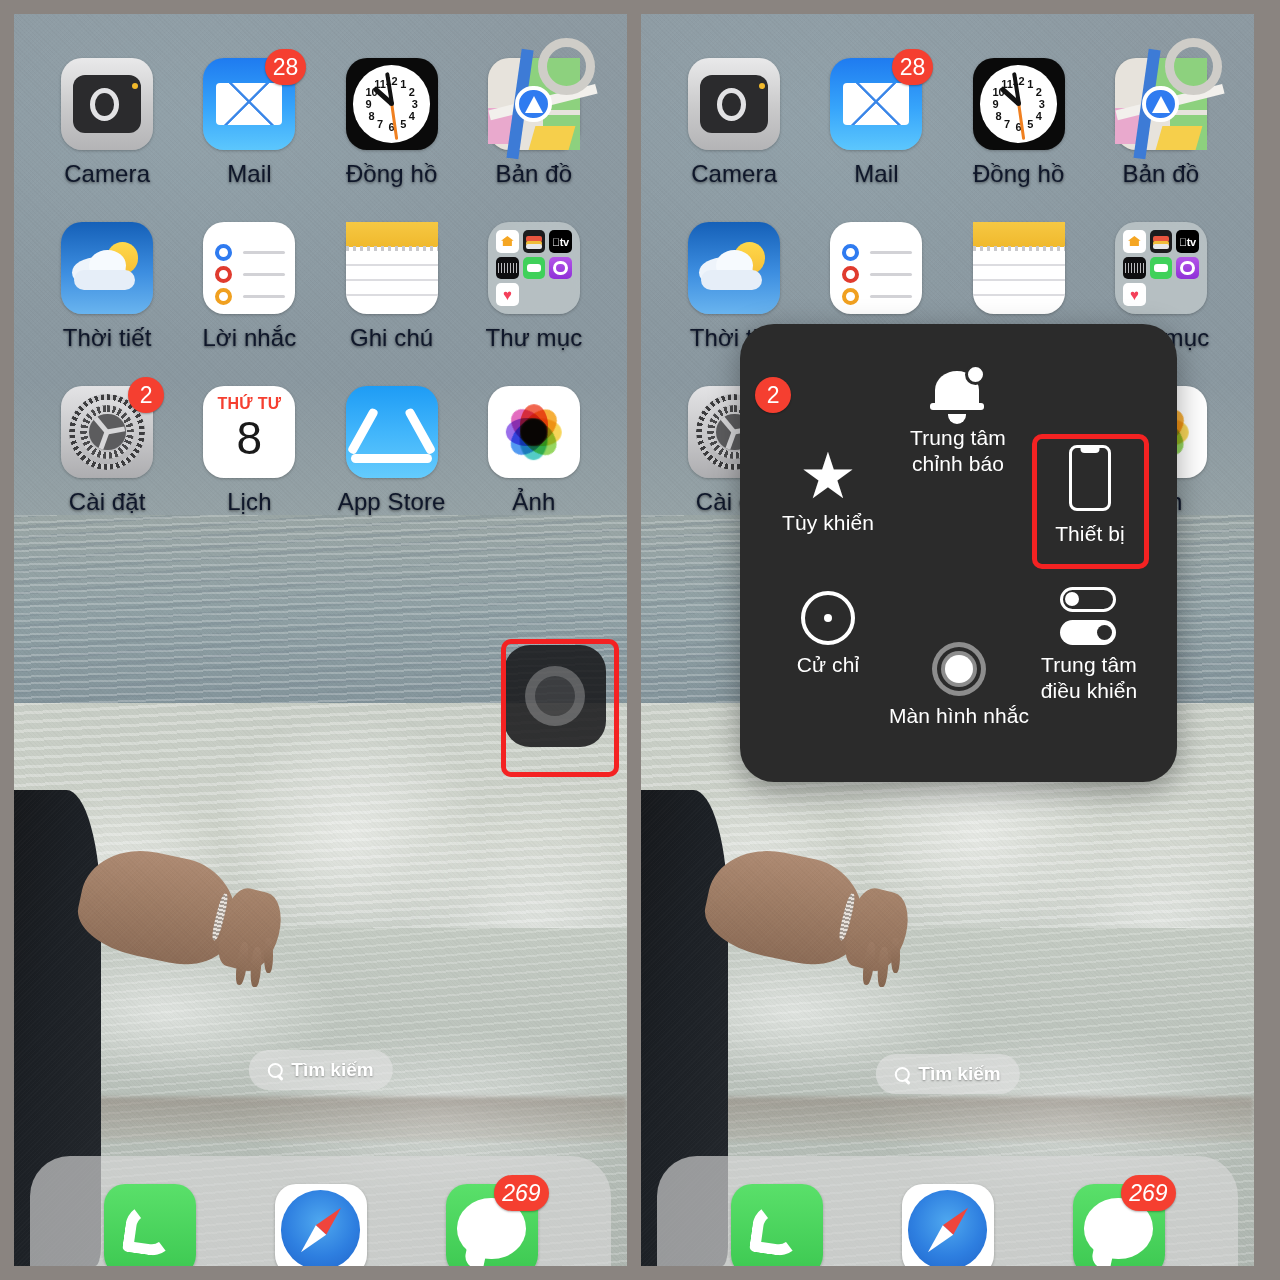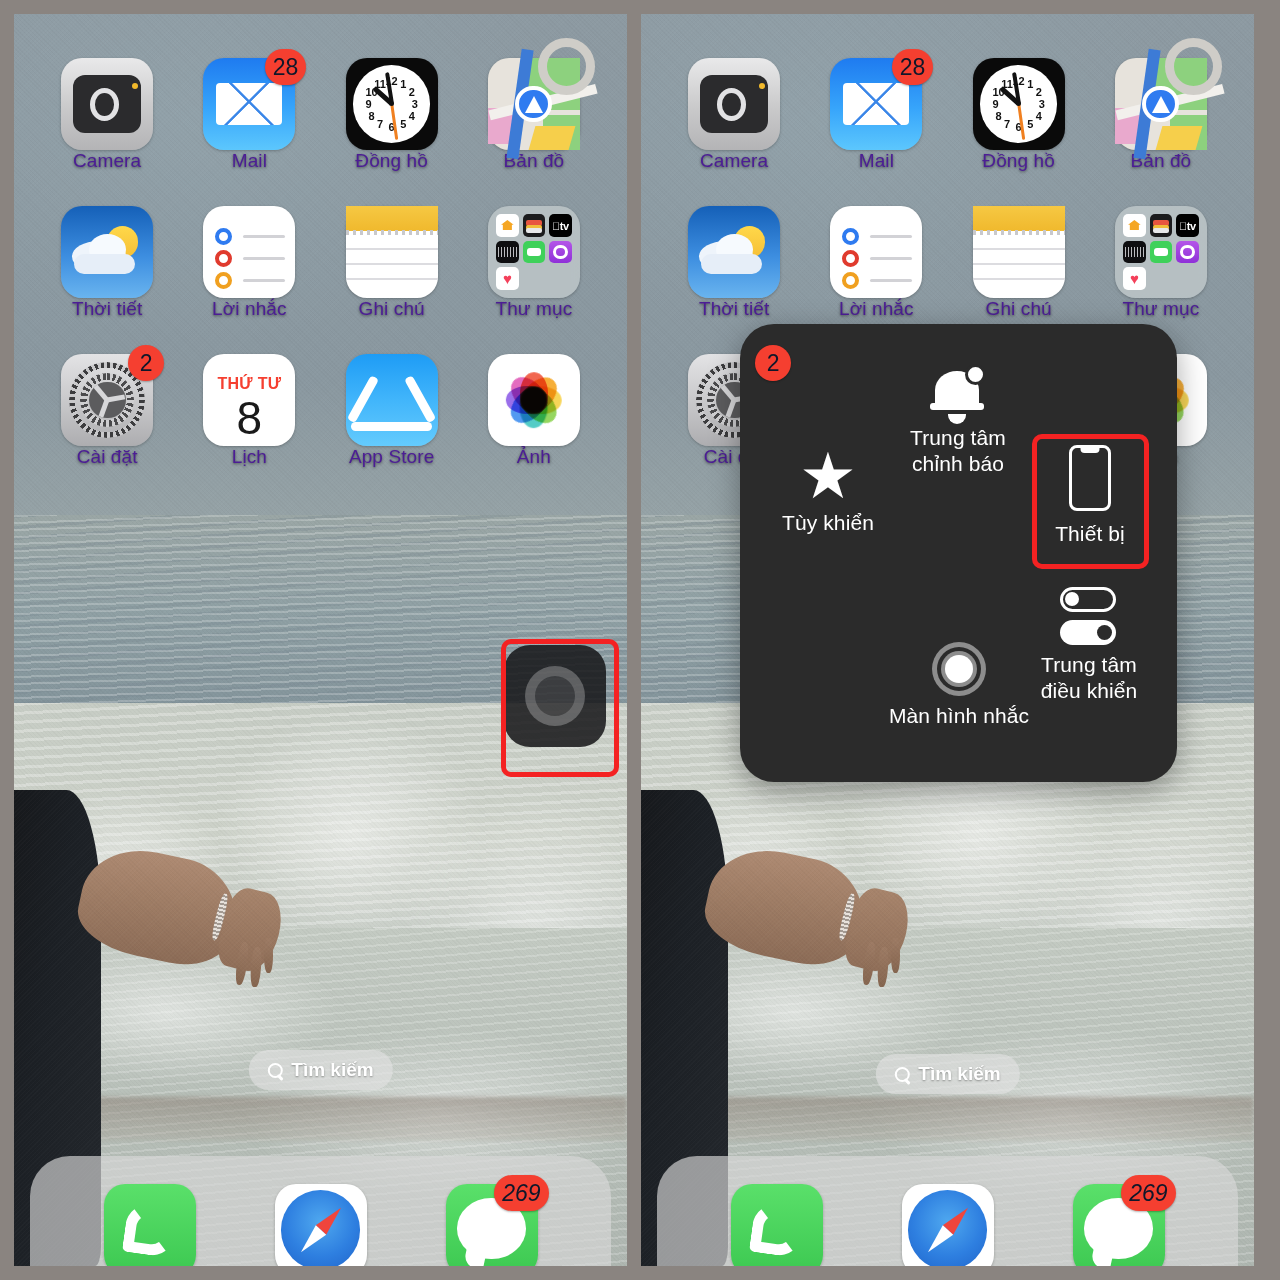--- a/index.html
+++ b/index.html
@@ -106,26 +106,26 @@
     position:absolute; left:0; right:0; top:44px;
     display:grid; grid-template-columns:repeat(4,1fr);
     row-gap:34px; padding:0 22px;
   }
   .app { display:flex; flex-direction:column; align-items:center; position:relative; }
   .icon {
     width:92px; height:92px; border-radius:21px; position:relative;
     overflow:visible; box-shadow:0 1px 3px rgba(0,0,0,.25);
   }
   .label {
-    font-size:19px; color:#4c1d95; letter-spacing:.1px;
+    margin-top:10px; font-size:24px; color:#0f172a; letter-spacing:.1px;
     text-shadow:0 1px 3px rgba(0,0,0,.55); white-space:nowrap;
   }
   .badge {
     position:absolute; top:-9px; right:-11px; min-width:36px; height:36px;
-    padding:0 8px; border-radius:18px; background:#f53f30; color:#0f172a;
+    padding:0 8px; border-radius:18px; background:#f53f30; color:#ffffff;
     font-size:23px; line-height:36px; text-align:center; font-weight:400;
     box-shadow:0 1px 2px rgba(0,0,0,.3); z-index:5;
   }
 
   
   .ic-camera { background:linear-gradient(180deg,#e9e9ea 0%,#c9c9ca 55%,#b4b4b6 100%); }
   .cam-body {
     position:absolute; left:13%; top:19%; width:74%; height:62%;
     background:#2b2b2d; border-radius:12px;
   }
@@ -246,21 +246,21 @@
     -webkit-mask:radial-gradient(circle, transparent 0 52%, #000 52% 100%);
   }
   .gear-core {
     position:absolute; left:30%; top:30%; width:40%; height:40%; border-radius:50%;
     background:#5c5c5e;
   }
   .gear-spoke { position:absolute; left:50%; top:50%; width:5px; height:20%;
                 background:#d7d7d9; transform-origin:50% 0; }
 
   .ic-calendar { background:#fff; display:flex; flex-direction:column; align-items:center; justify-content:flex-start; }
-  .cal-dow { margin-top:21px; font-size:16px; color:#f53f30; font-weight:700; letter-spacing:.3px; }
+  .cal-dow { margin-top:9px; font-size:16px; color:#f53f30; font-weight:700; letter-spacing:.3px; }
   .cal-day { font-size:46px; color:#1a1a1a; font-weight:300; line-height:1; margin-top:2px; }
 
   .ic-appstore { background:linear-gradient(180deg,#1e9cf5 0%,#41b5fb 50%,#64cbfd 100%); }
   .as-a { position:absolute; left:50%; top:50%; transform:translate(-50%,-50%); width:64%; height:58%; }
   .as-a:before, .as-a:after {
     content:""; position:absolute; background:#fff; border-radius:4px;
   }
   .as-a:before { left:15%; top:8%; width:9px; height:94%; transform:rotate(29deg); transform-origin:50% 0; }
   .as-a:after  { right:15%; top:8%; width:9px; height:94%; transform:rotate(-29deg); transform-origin:50% 0; }
   .as-bar { position:absolute; left:6%; bottom:16%; width:88%; height:9px; background:#fff; border-radius:5px; }
@@ -834,20 +834,26 @@
       <div class="at-item" style="left:270px; top:118px; width:160px;">
         <div class="at-gl" style="height:72px;">
           <div class="gl-device">
               <div class="notch"></div>
             </div>
         </div>
         <div class="t">Thiết bị</div>
       </div>
       <div class="hl-box" style="left:292px; top:110px; width:117px; height:135px;"></div>
 
+      <div class="at-item" style="left:8px; top:267px; width:160px;">
+        <div class="at-gl">
+          <div class="gl-gesture"></div>
+        </div>
+        <div class="t">Cử chỉ</div>
+      </div>
 
       <div class="at-item" style="left:125px; top:318px; width:188px;">
         <div class="at-gl">
           <div class="gl-home">
               <div class="r2">
                 <div class="r3">
                   <div class="r4"></div>
                 </div>
               </div>
             </div>

